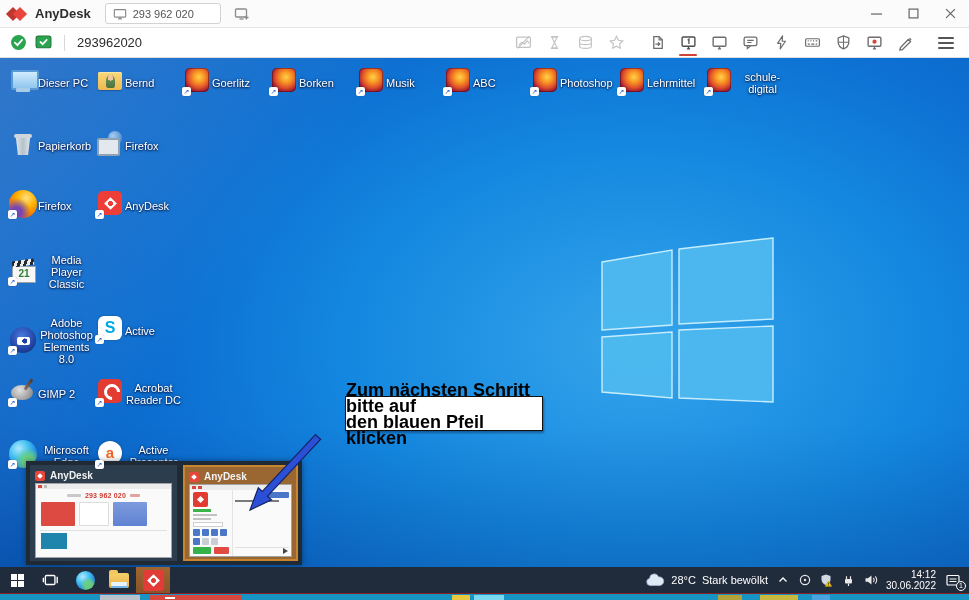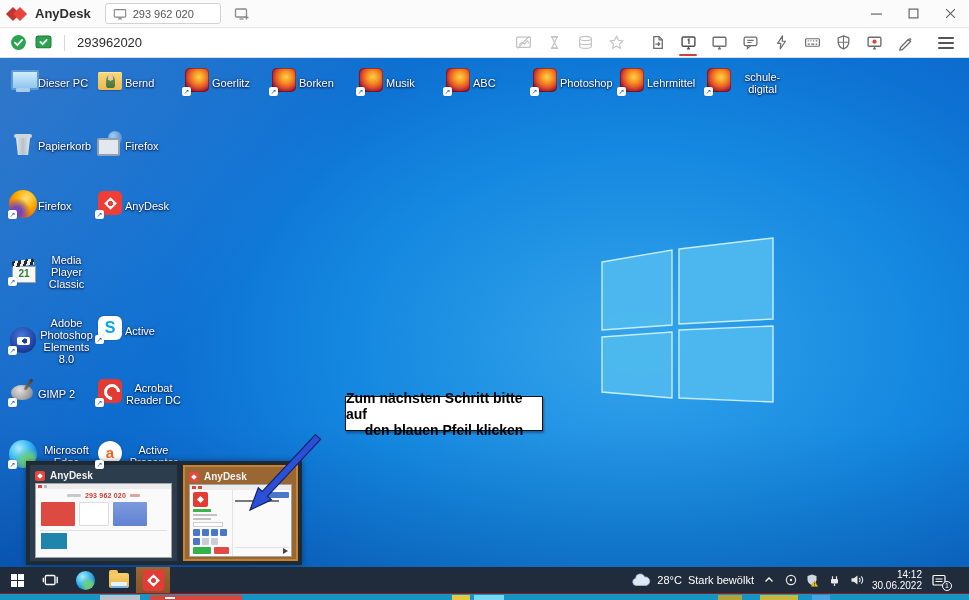--- a/index.html
+++ b/index.html
@@ -112,21 +112,21 @@
      background:radial-gradient(circle at 70% 78%, rgba(110,210,120,.9) 0 20%, rgba(110,210,120,0) 48%),
                 radial-gradient(circle at 35% 30%, #aee9ff 0%, #47c2f1 35%, #1e88e5 65%, #0b47a1 100%);}
   .g-active-presenter::before{left:3px;top:2px;width:24px;height:24px;border-radius:50%;background:#fff;
      box-shadow:0 0 2px rgba(0,0,0,.35);}
   .g-active-presenter::after{left:0;top:1px;width:30px;content:"a";text-align:center;
      font-weight:bold;font-size:15px;line-height:25px;color:#f26522;}
 
   
   .tooltip{position:absolute;left:345px;top:338px;width:198px;height:35px;background:#fff;
      border:1px solid #111;display:flex;flex-direction:column;align-items:center;justify-content:center;
-     font-size:14px;font-weight:bold;color:#000;line-height:16px;box-shadow:1px 2px 2px rgba(0,0,30,.35);}
+     font-size:18px;font-weight:bold;color:#000;line-height:16px;box-shadow:1px 2px 2px rgba(0,0,30,.35);}
 
   
   .flyout{position:absolute;left:26px;top:403px;width:276px;height:104px;background:#1f2a35;
      display:flex;gap:6px;padding:4px;box-shadow:0 0 6px rgba(0,0,0,.4);}
   .pcard{height:96px;display:flex;flex-direction:column;padding:3px 5px;}
   .pcard1{width:147px;background:#2c3d4e;}
   .pcard2{flex:1;background:#9a6732;border:2px solid #c98430;padding:2px 4px;}
   .phead{display:flex;align-items:center;gap:5px;height:15px;flex:none;}
   .pico{width:10px;height:10px;border-radius:2px;background:#e8453c;position:relative;flex:none;}
   .pico::after{content:"";position:absolute;left:3px;top:3px;width:4px;height:4px;background:#fff;transform:rotate(45deg);}
@@ -174,21 +174,21 @@
   .tb-start i{background:#fff;display:block;}
   .tb-edge{width:19px;height:19px;border-radius:50%;
      background:radial-gradient(circle at 68% 78%, rgba(110,210,120,.9) 0 20%, rgba(110,210,120,0) 45%),
                 radial-gradient(circle at 35% 30%, #aee9ff 0%, #47c2f1 35%, #1e88e5 65%, #0b47a1 100%);}
   .tb-folder{position:relative;width:20px;height:15px;background:linear-gradient(#f7d06b,#e9b34a);border-radius:2px;}
   .tb-folder::before{content:"";position:absolute;left:0;top:-3px;width:9px;height:4px;background:#f2c75e;border-radius:2px 2px 0 0;}
   .tb-folder::after{content:"";position:absolute;left:2px;bottom:2px;right:2px;height:4px;background:#e8f2fb;border-radius:1px;box-shadow:0 2px 0 #74b2e8;}
   .tb-ad{position:relative;width:21px;height:21px;border-radius:3px;background:#e23c36;}
   .tb-ad::after{content:"";position:absolute;left:6px;top:6px;width:9px;height:9px;transform:rotate(45deg);
      background:radial-gradient(circle at 50% 50%, #e23c36 0 2.2px, #fff 2.4px);}
-  .tb-right{margin-left:auto;display:flex;align-items:center;gap:7px;padding-right:20px;}
+  .tb-right{margin-left:auto;display:flex;align-items:center;gap:7px;padding-right:6px;}
   .tb-weather{display:flex;align-items:center;gap:6px;font-size:11px;white-space:nowrap;}
   .tray{display:flex;align-items:center;gap:6px;}
   .tray .ti{width:16px;height:16px;display:flex;align-items:center;justify-content:center;}
   .tb-clock{text-align:right;font-size:10px;line-height:11px;white-space:nowrap;}
   .tb-notif{position:relative;width:20px;height:18px;display:flex;align-items:center;justify-content:center;}
   .nbadge{position:absolute;right:-3px;bottom:-2px;width:10px;height:10px;border-radius:50%;
      background:#202b3b;border:1px solid #fff;font-size:7px;line-height:8px;text-align:center;color:#fff;}
 
   
   .sliver{position:relative;height:7px;background:#1794c4;border-top:1px solid #8a1f1f;overflow:hidden;}

